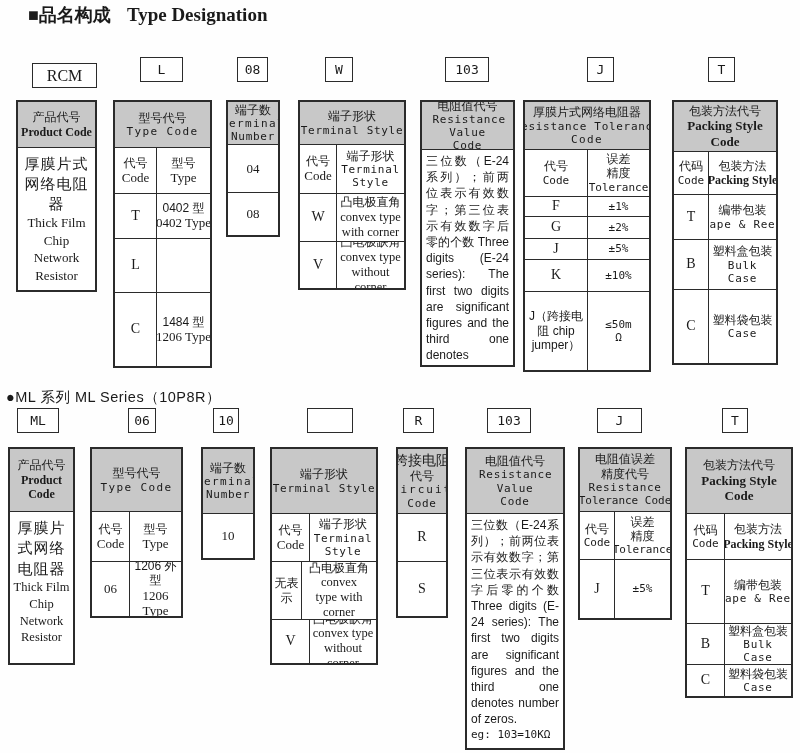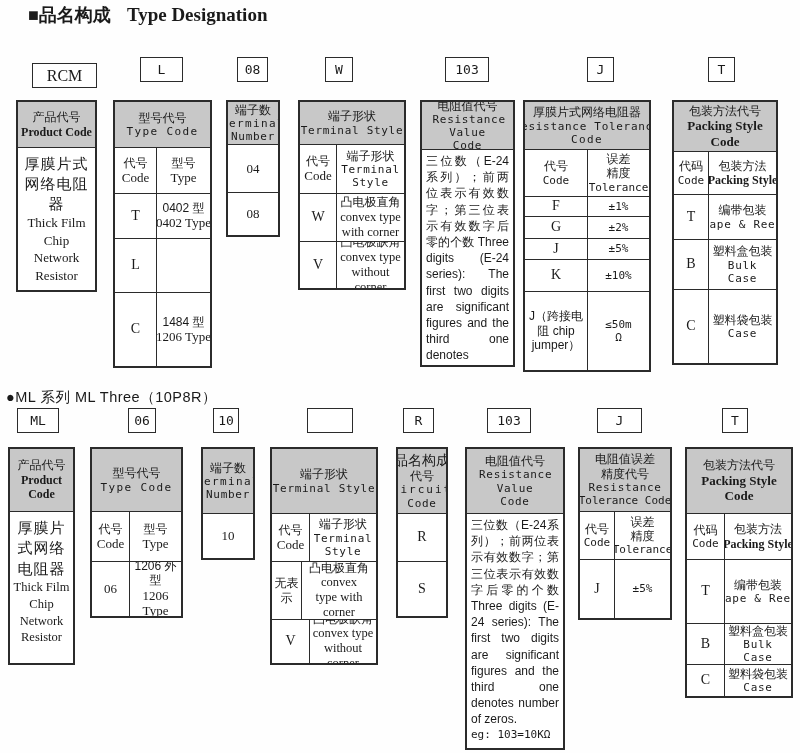--- a/index.html
+++ b/index.html
@@ -236,21 +236,21 @@
     </div>
     <div class="trow last">
       <div class="cell kc code-letter" style="width:35px">C</div>
       <div class="cell vc">
         <div class="zh">塑料袋包装</div>
         <div class="mono sp1">Case</div>
       </div>
     </div>
   </div>
 
-  <div class="series-heading" style="left:6px; top:388px;">●ML 系列 ML Three（10P8R）</div>
+  <div class="series-heading" style="left:6px; top:388px;">●ML 系列 ML Series（10P8R）</div>
 
   <div class="cbox" style="left:17px;top:408px;width:42px;height:25px">ML</div>
   <div class="cbox" style="left:128px;top:408px;width:28px;height:25px">06</div>
   <div class="cbox" style="left:213px;top:408px;width:26px;height:25px">10</div>
   <div class="cbox" style="left:307px;top:408px;width:46px;height:25px"></div>
   <div class="cbox" style="left:403px;top:408px;width:31px;height:25px">R</div>
   <div class="cbox" style="left:487px;top:408px;width:44px;height:25px">103</div>
   <div class="cbox" style="left:597px;top:408px;width:45px;height:25px">J</div>
   <div class="cbox" style="left:722px;top:408px;width:26px;height:25px">T</div>
 
@@ -326,21 +326,21 @@
       <div class="cell kc code-letter" style="width:38px">V</div>
       <div class="cell vc">
         <div class="zh">凸电极缺角</div>
         <div class="serif" style="font-size:12.5px">convex type without corner</div>
       </div>
     </div>
   </div>
 
   <div class="tbl" style="left:396px;top:447px;width:52px;height:171px">
     <div class="hdr" style="height:65px">
-      <div class="zh clip big14">品名构成</div>
+      <div class="zh clip big14">跨接电阻</div>
       <div class="zh">代号</div>
       <div class="mono clip" style="letter-spacing:2px">Circuit</div>
       <div class="mono sp1">Code</div>
     </div>
     <div class="trow" style="height:48px">
       <div class="cell vc code-letter">R</div>
     </div>
     <div class="trow last">
       <div class="cell vc code-letter">S</div>
     </div>

